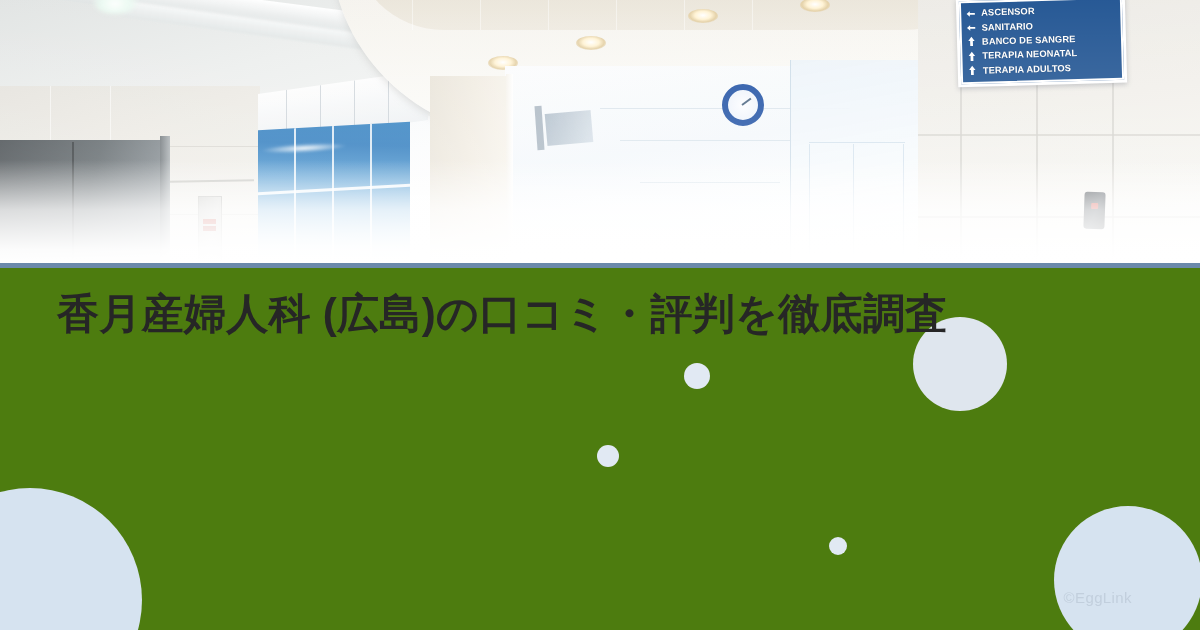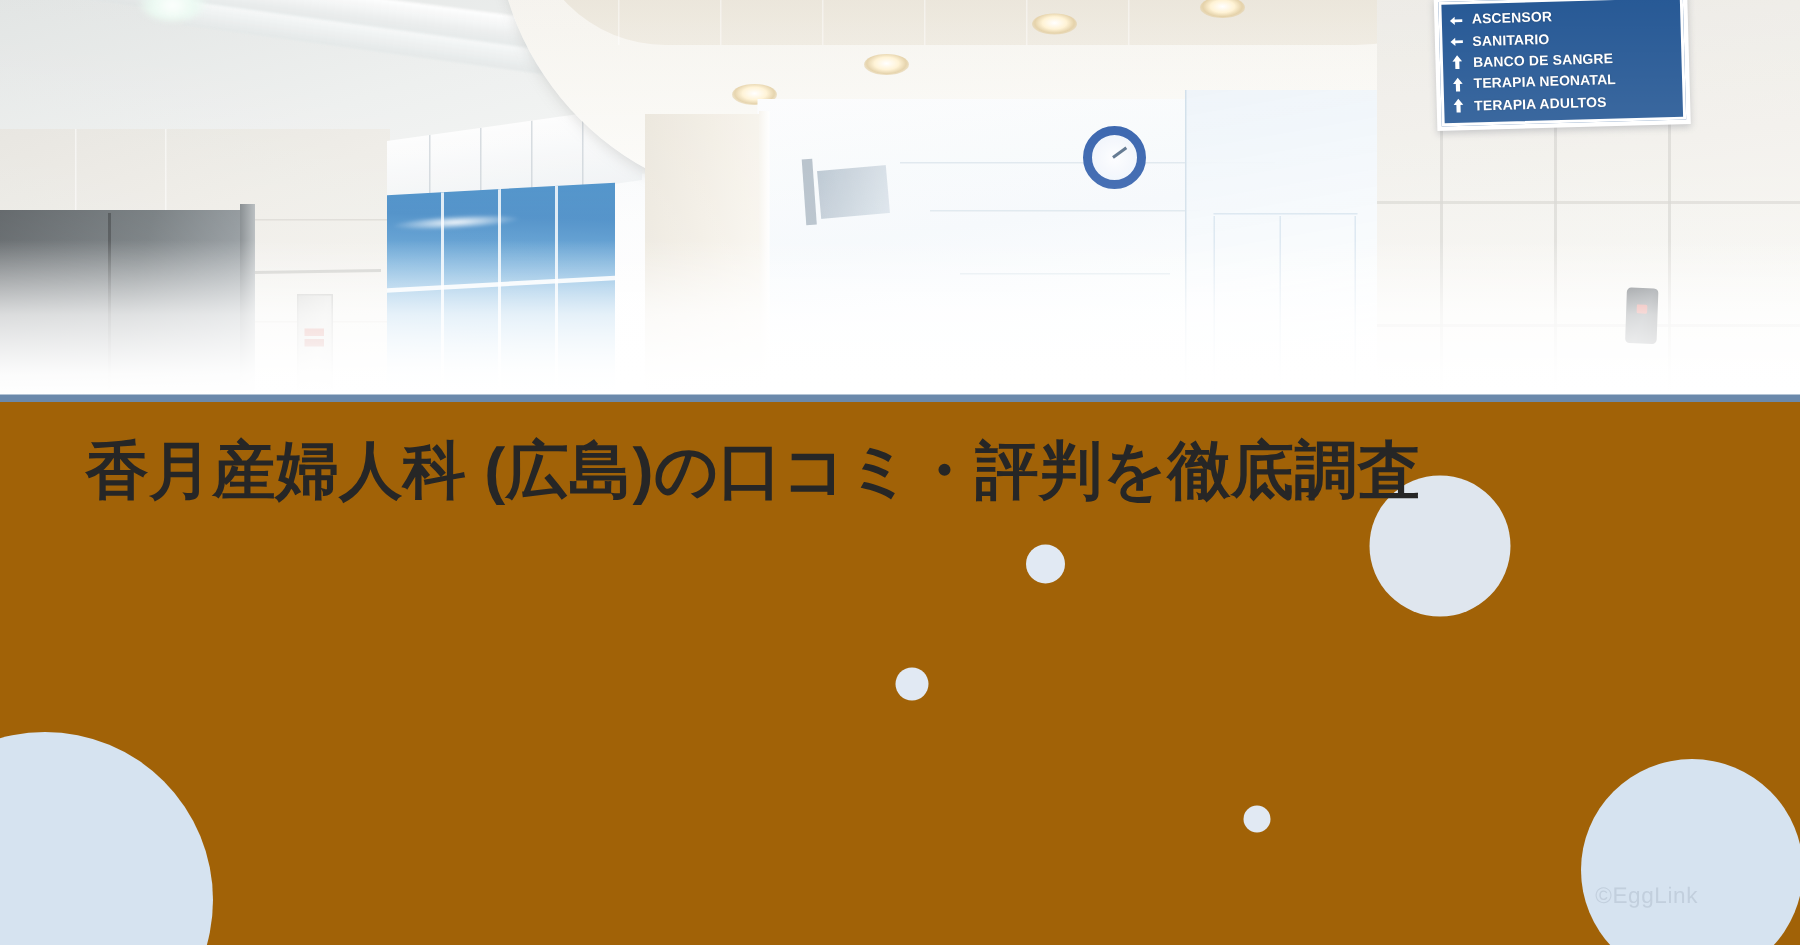--- a/index.html
+++ b/index.html
@@ -390,21 +390,21 @@
     height: 5px;
     background: #6b89ab;
   }
 
   
   .content-area {
     position: absolute;
     left: 0; top: 268px;
     width: 1200px;
     height: 362px;
-    background: #a16207;
+    background: #4d7c0f;
     overflow: hidden;
   }
 
   .deco-circle {
     position: absolute;
     border-radius: 50%;
     background: #d6e3f0;
   }
   .deco-circle.pale { background: #dfe6ee; }
   .deco-circle.faint { background: #e1e9f3; }

